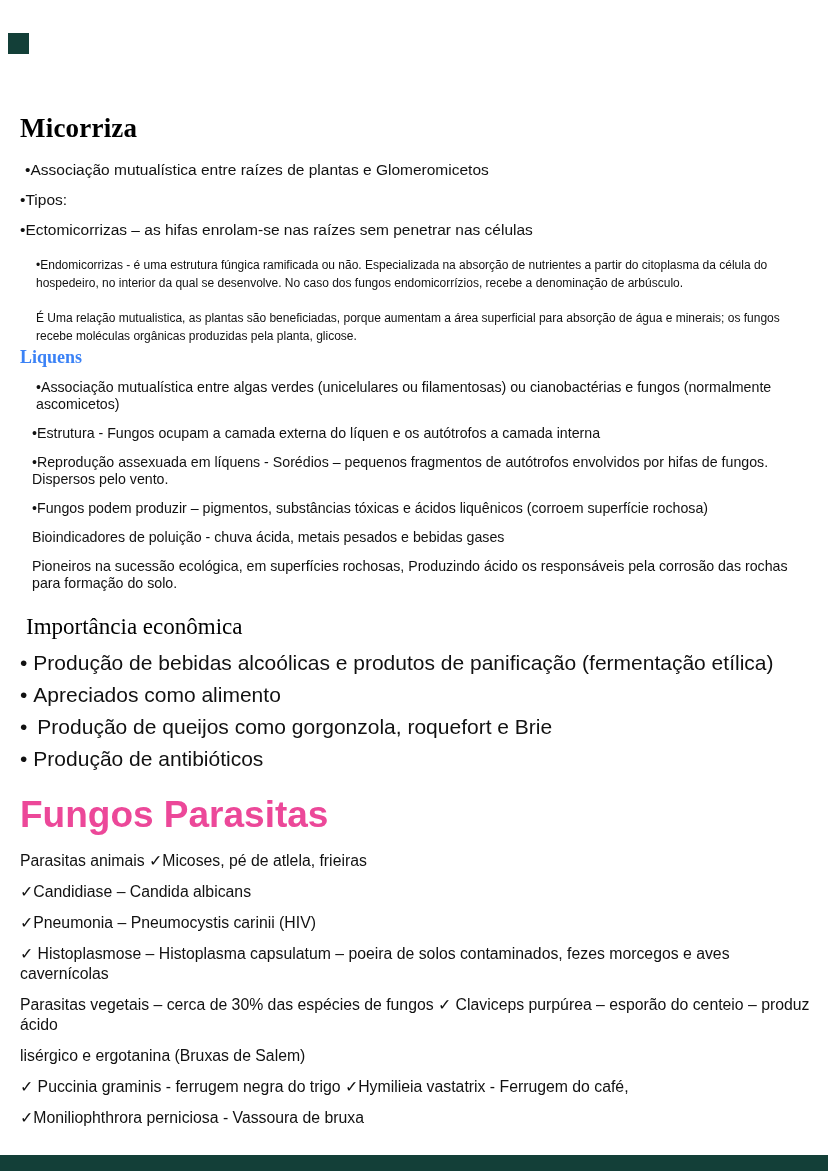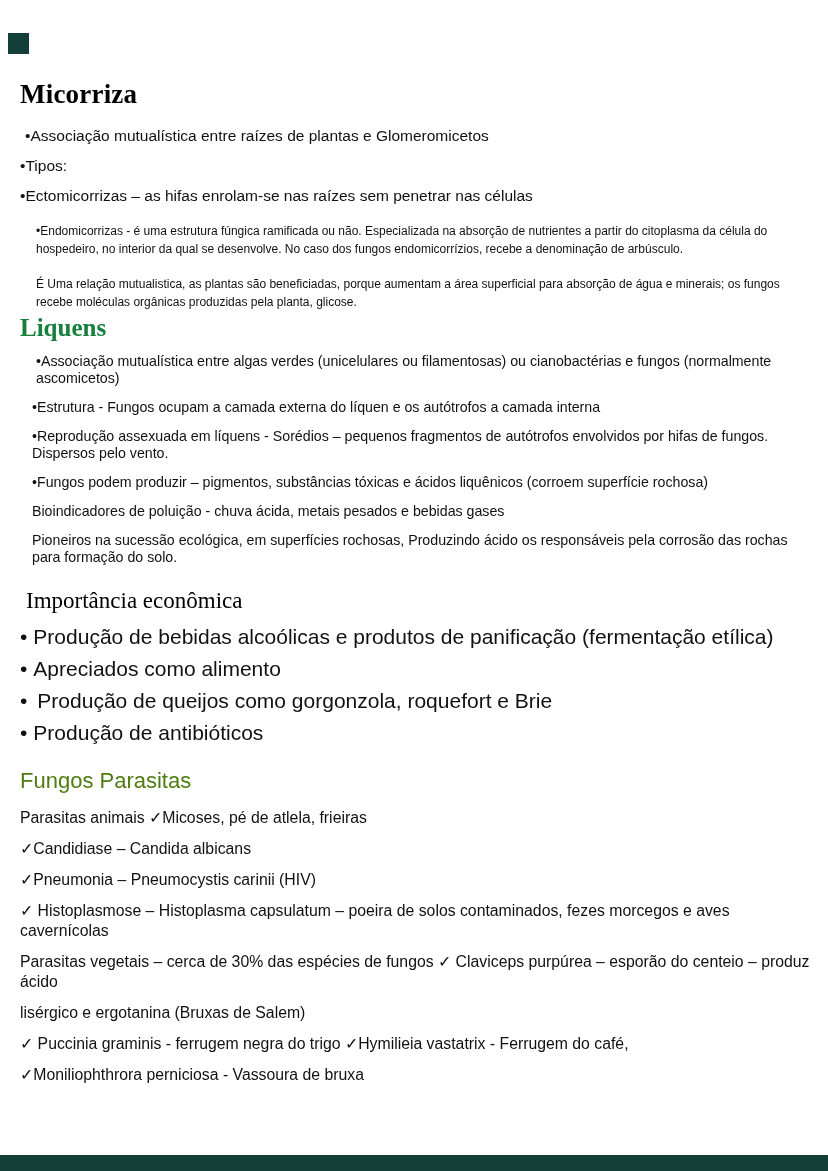--- a/index.html
+++ b/index.html
@@ -28,56 +28,56 @@
   .bottom-bar {
     position: absolute;
     left: 0;
     bottom: 0;
     width: 828px;
     height: 16px;
   }
   .content {
     position: absolute;
     left: 20px;
-    top: 80px;
+    top: 114px;
     width: 792px;
   }
   .h-serif-lg {
     font-family: "Liberation Serif", serif;
     font-weight: 700;
     font-size: 27px;
     line-height: 1.1;
     margin: 0 0 16px 0;
     color: #000;
     letter-spacing: 0.2px;
   }
   .h-serif-liq {
     font-family: "Liberation Serif", serif;
     font-weight: 700;
-    font-size: 25px;
+    font-size: 18px;
     line-height: 1.1;
     margin: 2px 0 3px 0;
-    color: #15803d;
+    color: #3b82f6;
   }
   .h-serif-md {
     font-family: "Liberation Serif", serif;
     font-weight: 400;
     font-size: 23px;
     line-height: 1.15;
     margin: 22px 0 9px 0;
     padding-left: 6px;
     color: #000;
   }
   .h-sans-xl {
     font-family: "Liberation Sans", sans-serif;
-    font-weight: 400;
-    font-size: 22px;
+    font-weight: 700;
+    font-size: 37px;
     line-height: 1.1;
     margin: 26px 0 15px 0;
-    color: #4d7c0f;
+    color: #ec4899;
   }
   .p {
     font-size: 15.5px;
     line-height: 20px;
     margin: 0 0 10px 0;
   }
   .p.indent-sm { padding-left: 5px; }
   .p-small {
     font-size: 12px;
     line-height: 18.5px;

